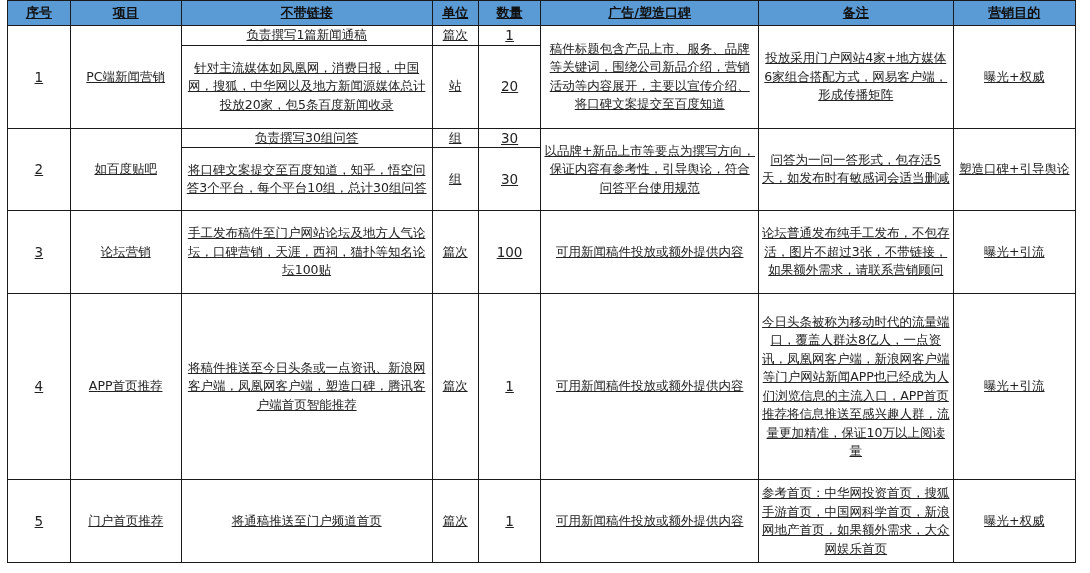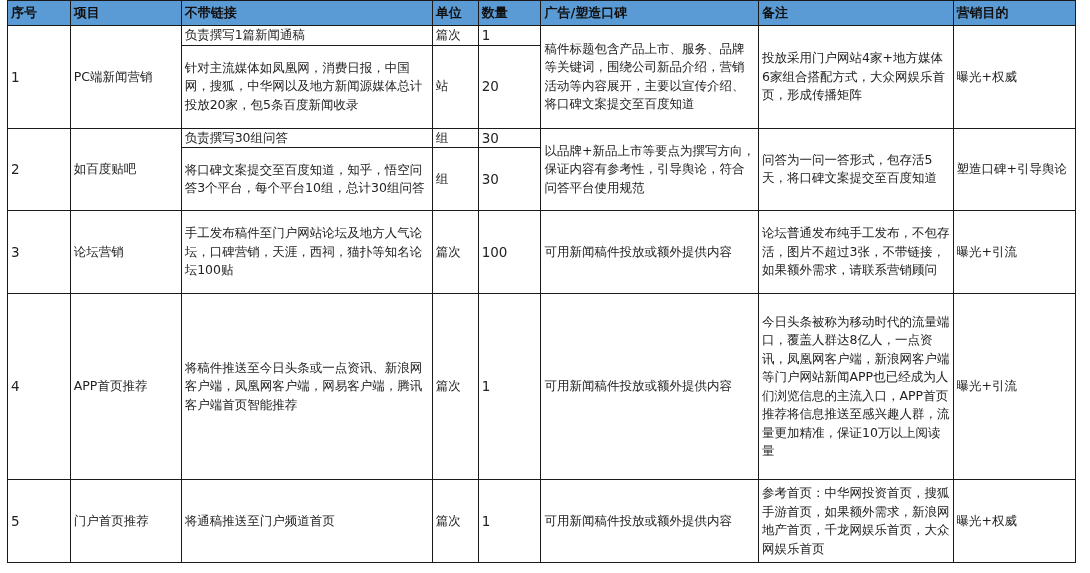--- a/index.html
+++ b/index.html
@@ -6,24 +6,25 @@
   body { width: 1090px; height: 573px; overflow: hidden; position: relative;
          font-family: "DejaVu Sans", "Liberation Sans", sans-serif; color: #222; }
   table.plan {
     position: absolute; left: 7px; top: 0px;
     border-collapse: collapse; table-layout: fixed;
     width: 1069px;
     font-size: 12.5px; line-height: 18.5px;
   }
   table.plan td, table.plan th {
     border: 1.5px solid #1a1a1a;
-    text-align: left; vertical-align: middle;
+    text-align: center; vertical-align: middle;
     padding: 0 3px;
     overflow: hidden;
     word-break: break-all;
+    text-decoration: underline;
   }
   table.plan th {
     background: #5b9bd5;
     font-weight: bold; font-size: 13px;
     height: 24px; color: #111;
   }
   .c-no  { width: 60px; }
   .c-item{ width: 106px; }
   .c-svc { width: 240px; }
   .c-unit{ width: 44px; }
@@ -61,37 +62,37 @@
   </thead>
   <tbody>
 
     <tr style="height:19px">
       <td rowspan="2" class="num">1</td>
       <td rowspan="2">PC端新闻营销</td>
       <td>负责撰写1篇新闻通稿</td>
       <td>篇次</td>
       <td class="num">1</td>
       <td rowspan="2">稿件标题包含产品上市、服务、品牌等关键词，围绕公司新品介绍，营销活动等内容展开，主要以宣传介绍、将口碑文案提交至百度知道</td>
-      <td rowspan="2">投放采用门户网站4家+地方媒体6家组合搭配方式，大众网娱乐首页，形成传播矩阵</td>
+      <td rowspan="2">投放采用门户网站4家+地方媒体6家组合搭配方式，网易客户端，形成传播矩阵</td>
       <td rowspan="2">曝光+权威</td>
     </tr>
     <tr style="height:83px">
       <td>针对主流媒体如凤凰网，消费日报，中国网，搜狐，中华网以及地方新闻源媒体总计投放20家，包5条百度新闻收录</td>
       <td>站</td>
       <td class="num">20</td>
     </tr>
 
     <tr style="height:19px">
       <td rowspan="2" class="num">2</td>
       <td rowspan="2">如百度贴吧</td>
       <td>负责撰写30组问答</td>
       <td>组</td>
       <td class="num">30</td>
       <td rowspan="2">以品牌+新品上市等要点为撰写方向，保证内容有参考性，引导舆论，符合问答平台使用规范</td>
-      <td rowspan="2">问答为一问一答形式，包存活5天，将口碑文案提交至百度知道</td>
+      <td rowspan="2">问答为一问一答形式，包存活5天，如发布时有敏感词会适当删减</td>
       <td rowspan="2">塑造口碑+引导舆论</td>
     </tr>
     <tr style="height:63px">
       <td>将口碑文案提交至百度知道，知乎，悟空问答3个平台，每个平台10组，总计30组问答</td>
       <td>组</td>
       <td class="num">30</td>
     </tr>
 
     <tr style="height:83px">
       <td class="num">3</td>
@@ -100,32 +101,32 @@
       <td>篇次</td>
       <td class="num">100</td>
       <td>可用新闻稿件投放或额外提供内容</td>
       <td>论坛普通发布纯手工发布，不包存活，图片不超过3张，不带链接，如果额外需求，请联系营销顾问</td>
       <td>曝光+引流</td>
     </tr>
 
     <tr style="height:186px">
       <td class="num">4</td>
       <td>APP首页推荐</td>
-      <td>将稿件推送至今日头条或一点资讯、新浪网客户端，凤凰网客户端，网易客户端，腾讯客户端首页智能推荐</td>
+      <td>将稿件推送至今日头条或一点资讯、新浪网客户端，凤凰网客户端，塑造口碑，腾讯客户端首页智能推荐</td>
       <td>篇次</td>
       <td class="num">1</td>
       <td>可用新闻稿件投放或额外提供内容</td>
       <td>今日头条被称为移动时代的流量端口，覆盖人群达8亿人，一点资讯，凤凰网客户端，新浪网客户端等门户网站新闻APP也已经成为人们浏览信息的主流入口，APP首页推荐将信息推送至感兴趣人群，流量更加精准，保证10万以上阅读量</td>
       <td>曝光+引流</td>
     </tr>
 
     <tr style="height:83px">
       <td class="num">5</td>
       <td>门户首页推荐</td>
       <td>将通稿推送至门户频道首页</td>
       <td>篇次</td>
       <td class="num">1</td>
       <td>可用新闻稿件投放或额外提供内容</td>
-      <td>参考首页：中华网投资首页，搜狐手游首页，如果额外需求，新浪网地产首页，千龙网娱乐首页，大众网娱乐首页</td>
+      <td>参考首页：中华网投资首页，搜狐手游首页，中国网科学首页，新浪网地产首页，如果额外需求，大众网娱乐首页</td>
       <td>曝光+权威</td>
     </tr>
   </tbody>
 </table>
 
 </body></html>

